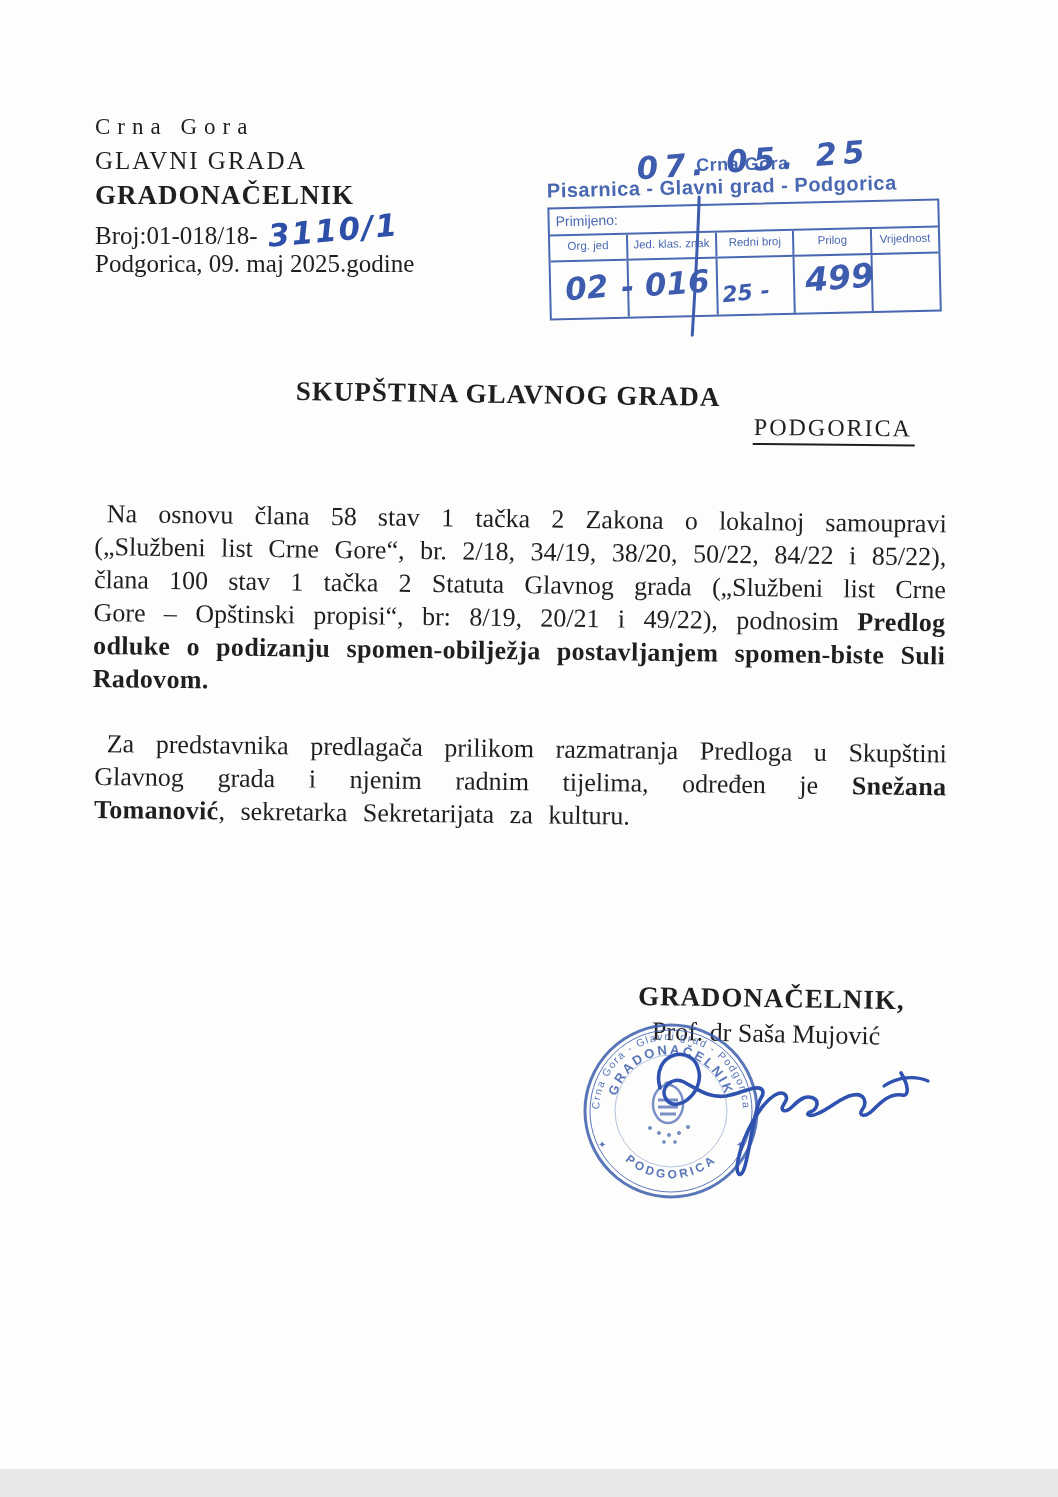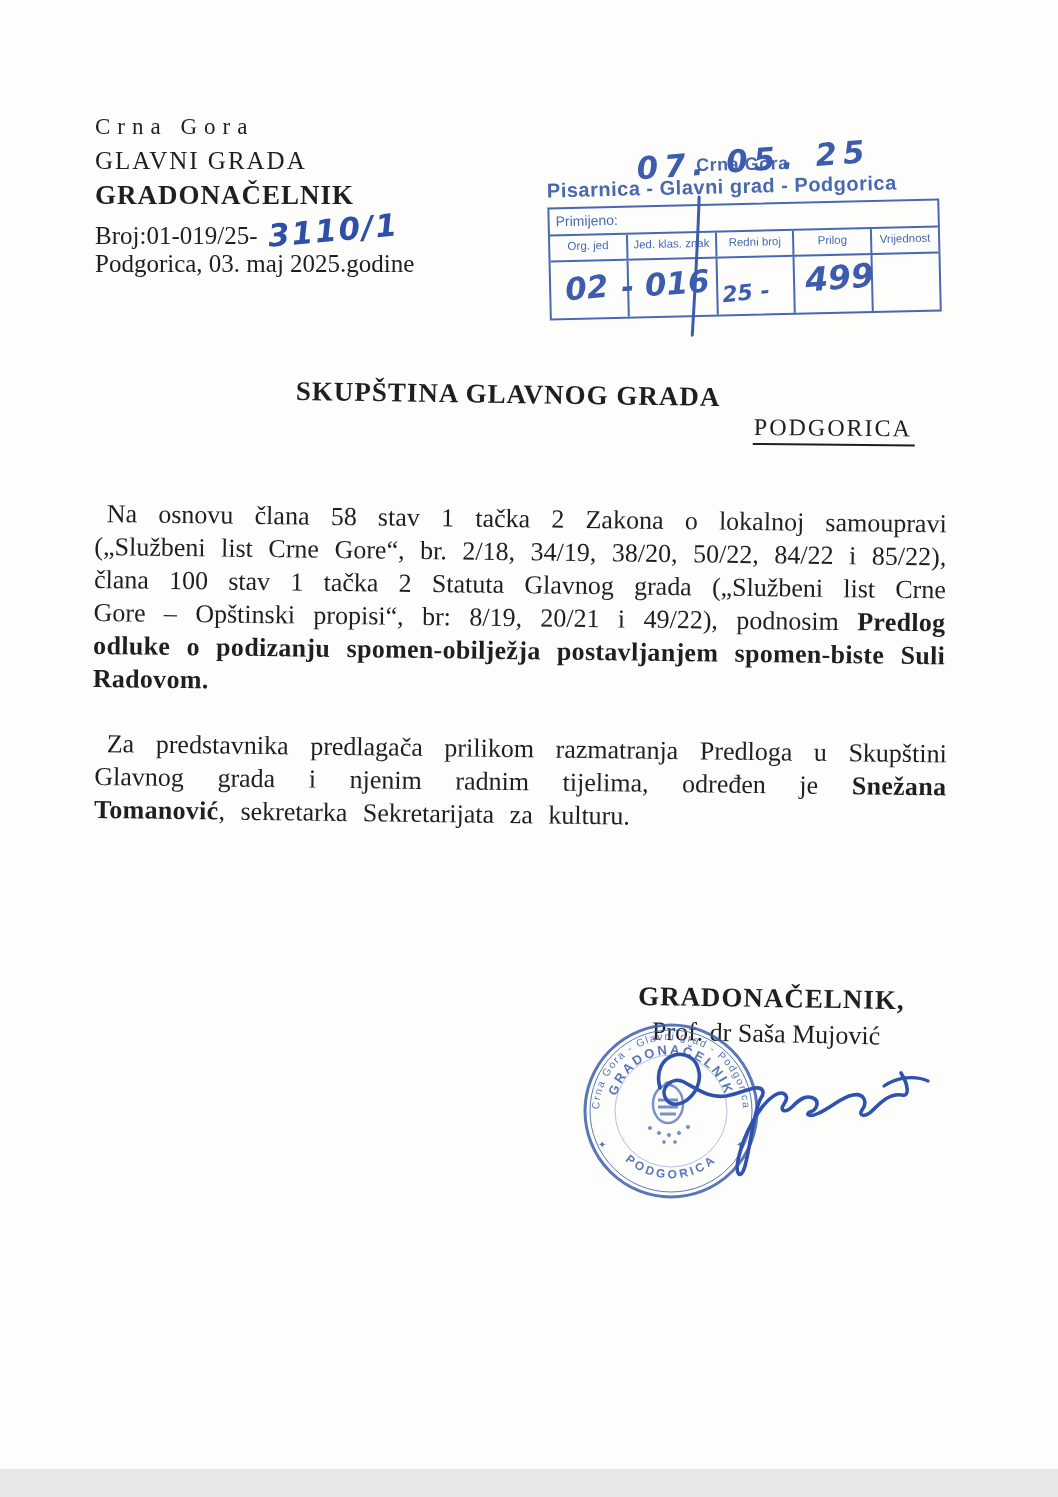--- a/index.html
+++ b/index.html
@@ -92,23 +92,23 @@
 </head>
 <body>
 
 <div class="page">
 
   <div class="letterhead">
     <div class="lh-country">Crna Gora</div>
     <div class="lh-city">GLAVNI GRADA</div>
     <div class="lh-office">GRADONAČELNIK</div>
     <div class="lh-number">
-      <span>Broj:01-019/25-</span><span class="hw hw-number">3110/1</span>
+      <span>Broj:01-018/18-</span><span class="hw hw-number">3110/1</span>
     </div>
-    <div class="lh-date">Podgorica, 03. maj 2025.godine</div>
+    <div class="lh-date">Podgorica, 09. maj 2025.godine</div>
   </div>
 
   <div class="rstamp">
     <div class="rs-line1">Crna Gora</div>
     <div class="rs-line2">Pisarnica - Glavni grad - Podgorica</div>
     <div class="rs-table">
       <div class="rs-row1">
         <span>Primijeno:</span>
       </div>
       <div class="rs-row2">

